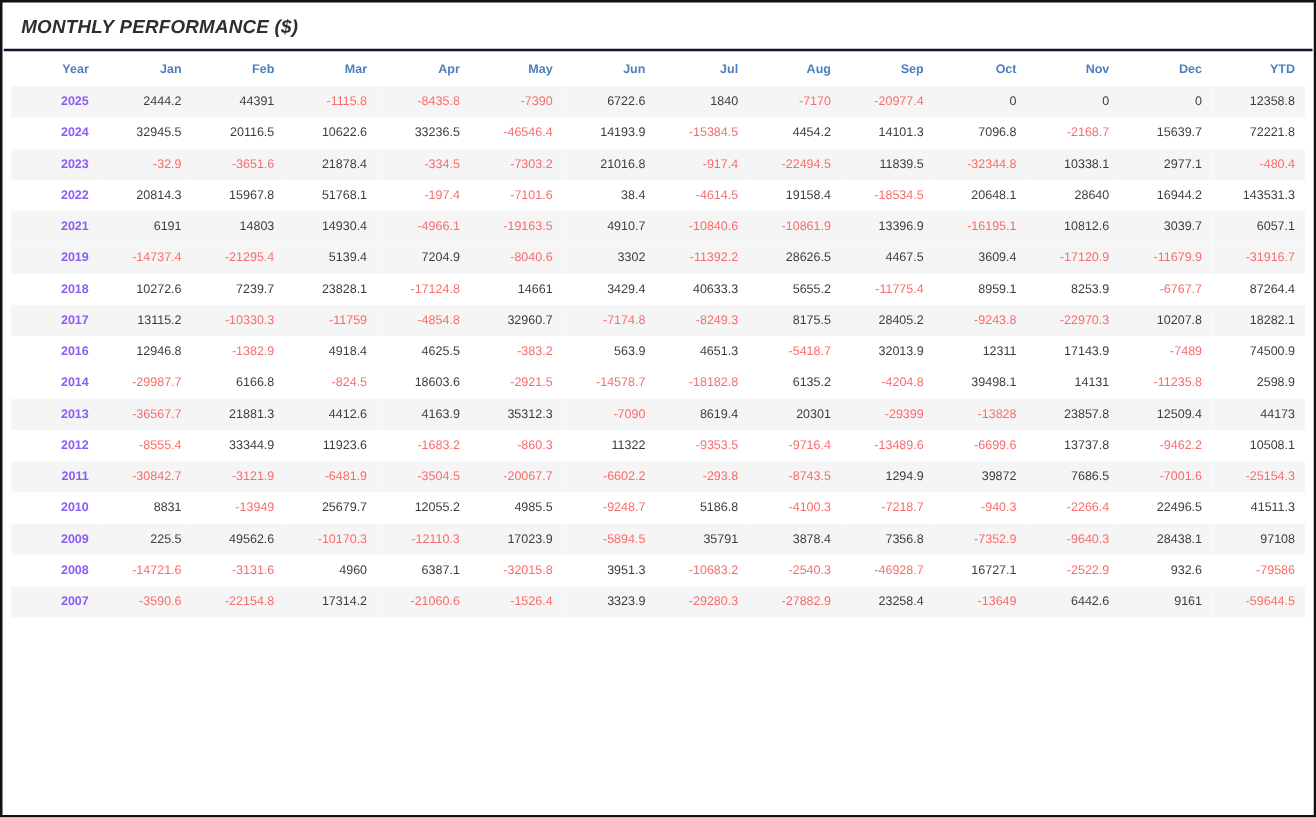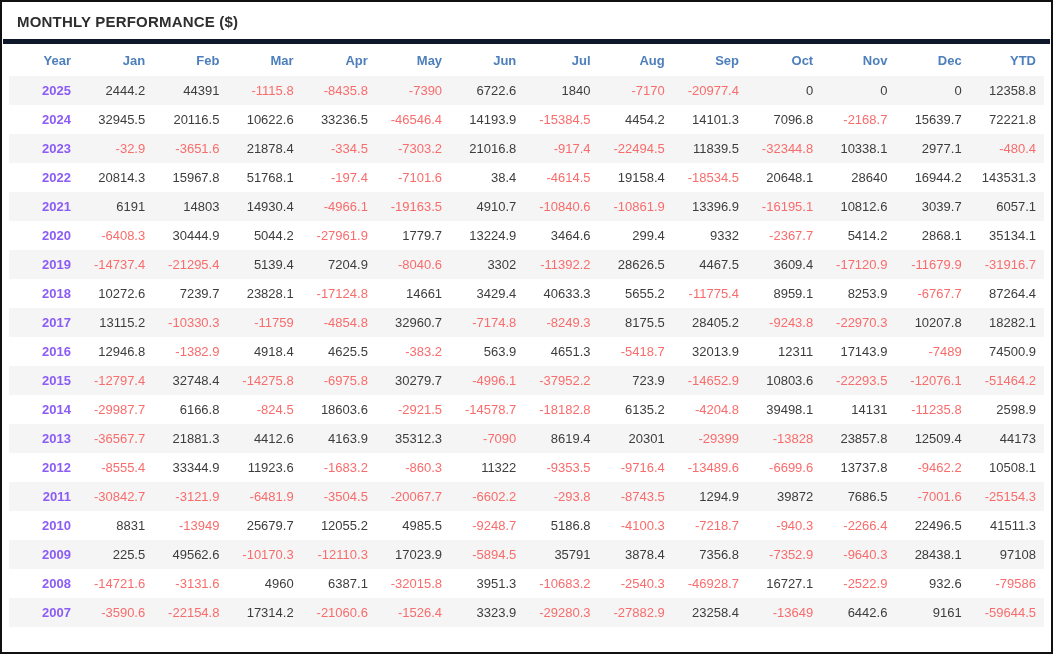--- a/index.html
+++ b/index.html
@@ -9,35 +9,36 @@
     background: #ffffff;
   }
   .window {
     width: 1053px; height: 654px;
     border: 2px solid #111111;
     background: #ffffff;
     overflow: hidden;
   }
   .panel-header {
     padding: 11px 28px 8px 14px;
-    border-bottom: 5px solid #0f172a;
+    border-bottom: 2px solid #0f172a;
     margin: 0 1px;
+    font-style: italic;
   }
   .panel-title {
     font-size: 15px;
     font-weight: bold;
     color: var(--title-dark, #2e2e2e);
     letter-spacing: 0.2px;
   }
   table.perf {
     width: calc(100% - 14px);
     margin: 0 7px;
     border-collapse: collapse;
     table-layout: fixed;
-    font-size: 13px;
+    font-size: 10px;
   }
   table.perf col.year-col { width: 70px; }
   table.perf th {
     color: var(--blue, #4d7fbc);
     font-weight: bold;
     text-align: right;
     padding: 9px 8px 8px 8px;
     white-space: nowrap;
   }
   table.perf td {
@@ -157,36 +158,20 @@
           <td class="neg">-19163.5</td>
           <td>4910.7</td>
           <td class="neg">-10840.6</td>
           <td class="neg">-10861.9</td>
           <td>13396.9</td>
           <td class="neg">-16195.1</td>
           <td>10812.6</td>
           <td>3039.7</td>
           <td>6057.1</td>
         </tr>
-        <tr>
-          <td class="year-cell">2020</td>
-          <td class="neg">-6408.3</td>
-          <td>30444.9</td>
-          <td>5044.2</td>
-          <td class="neg">-27961.9</td>
-          <td>1779.7</td>
-          <td>13224.9</td>
-          <td>3464.6</td>
-          <td>299.4</td>
-          <td>9332</td>
-          <td class="neg">-2367.7</td>
-          <td>5414.2</td>
-          <td>2868.1</td>
-          <td>35134.1</td>
-        </tr>
         <tr class="alt">
           <td class="year-cell">2019</td>
           <td class="neg">-14737.4</td>
           <td class="neg">-21295.4</td>
           <td>5139.4</td>
           <td>7204.9</td>
           <td class="neg">-8040.6</td>
           <td>3302</td>
           <td class="neg">-11392.2</td>
           <td>28626.5</td>
@@ -237,36 +222,20 @@
           <td class="neg">-383.2</td>
           <td>563.9</td>
           <td>4651.3</td>
           <td class="neg">-5418.7</td>
           <td>32013.9</td>
           <td>12311</td>
           <td>17143.9</td>
           <td class="neg">-7489</td>
           <td>74500.9</td>
         </tr>
-        <tr class="alt">
-          <td class="year-cell">2015</td>
-          <td class="neg">-12797.4</td>
-          <td>32748.4</td>
-          <td class="neg">-14275.8</td>
-          <td class="neg">-6975.8</td>
-          <td>30279.7</td>
-          <td class="neg">-4996.1</td>
-          <td class="neg">-37952.2</td>
-          <td>723.9</td>
-          <td class="neg">-14652.9</td>
-          <td>10803.6</td>
-          <td class="neg">-22293.5</td>
-          <td class="neg">-12076.1</td>
-          <td class="neg">-51464.2</td>
-        </tr>
         <tr>
           <td class="year-cell">2014</td>
           <td class="neg">-29987.7</td>
           <td>6166.8</td>
           <td class="neg">-824.5</td>
           <td>18603.6</td>
           <td class="neg">-2921.5</td>
           <td class="neg">-14578.7</td>
           <td class="neg">-18182.8</td>
           <td>6135.2</td>

